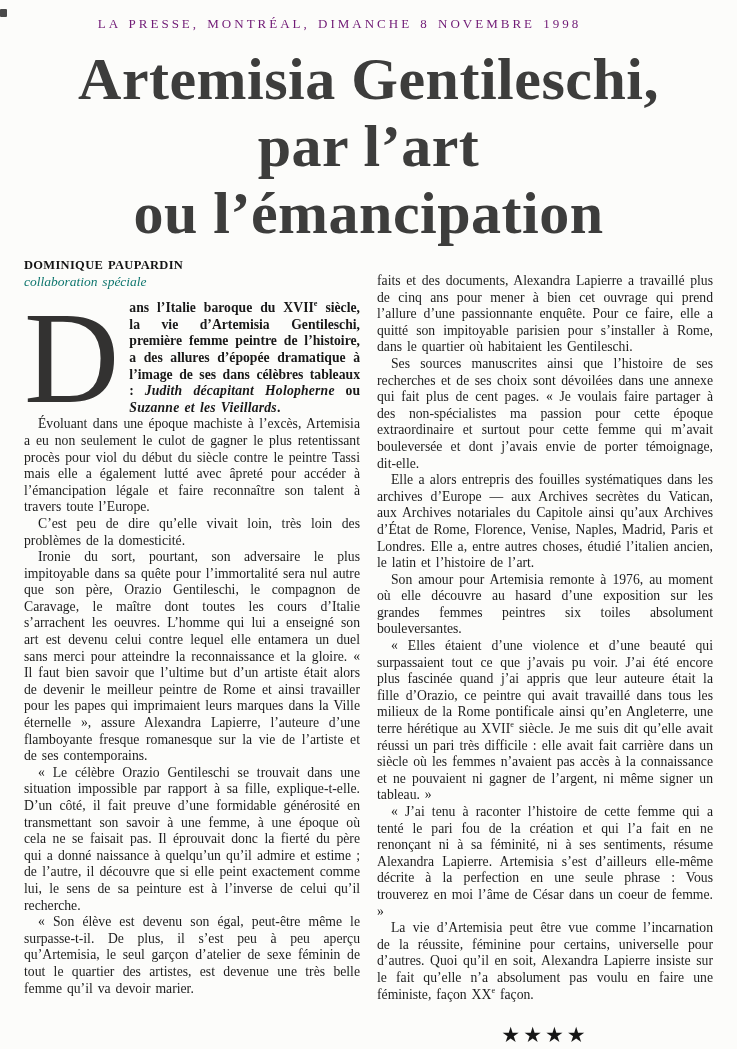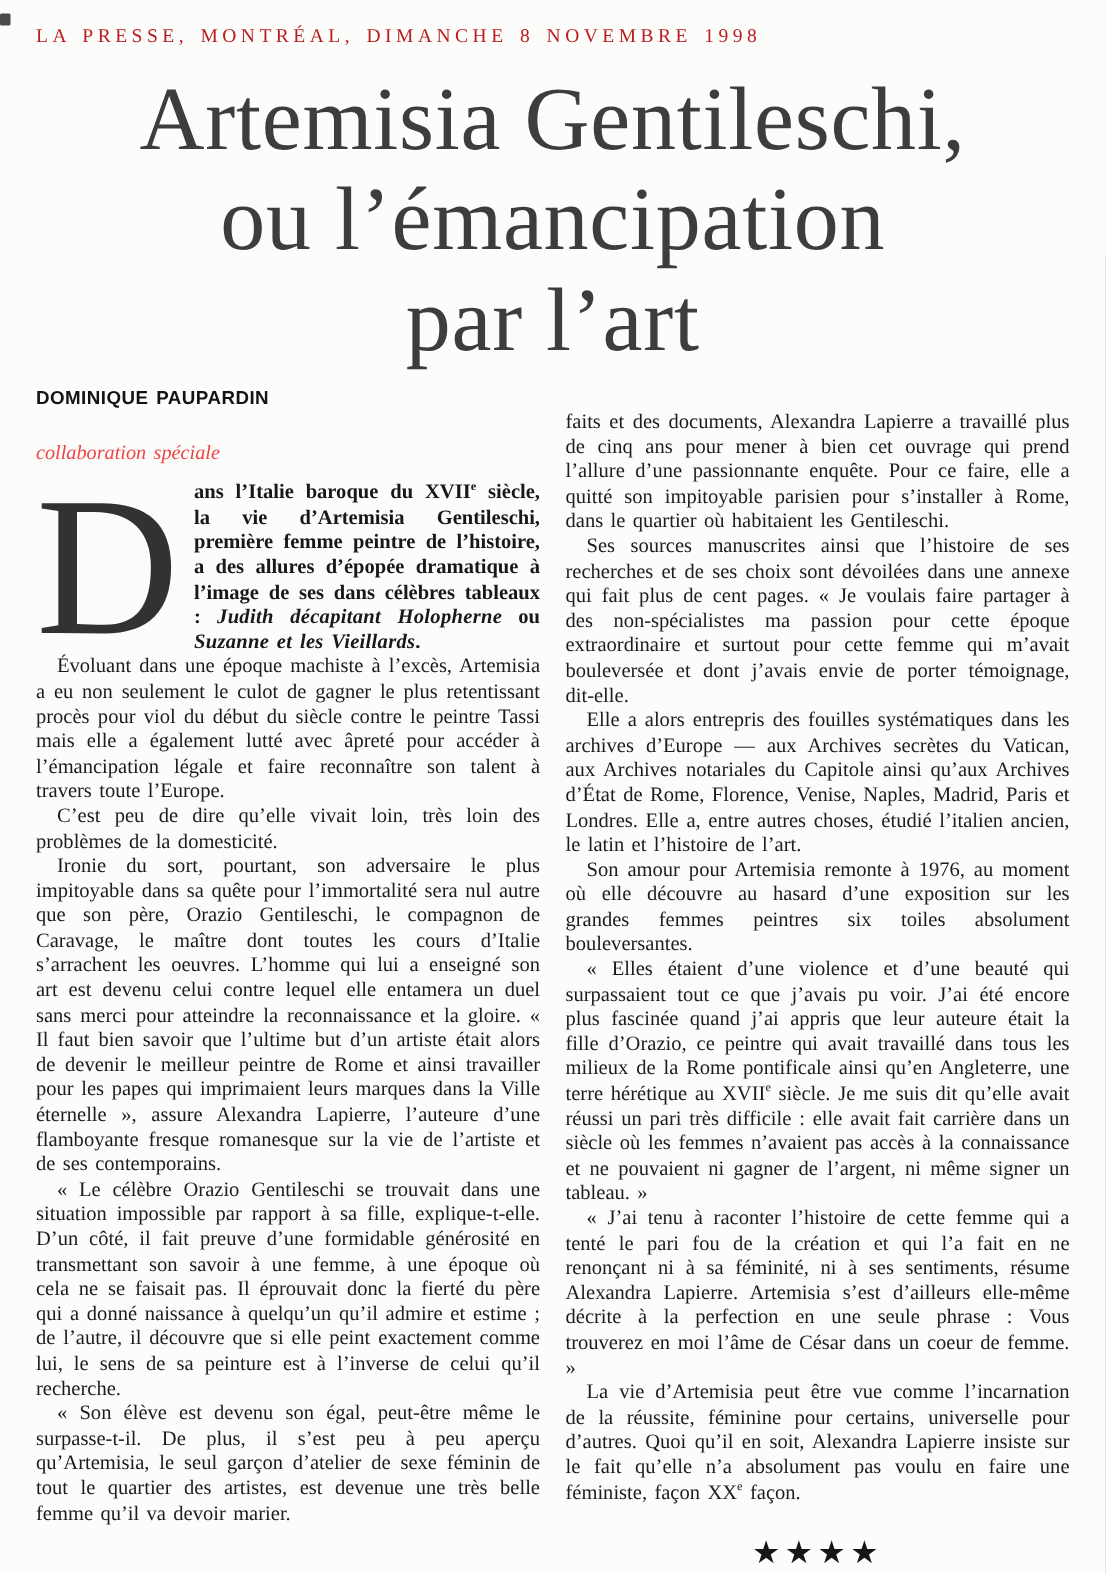--- a/index.html
+++ b/index.html
@@ -13,30 +13,31 @@
     font-family:"Liberation Serif","DejaVu Serif",serif;
     box-sizing:border-box;
     padding:16px 24px 20px 24px;
     overflow:hidden;
   }
   .scan-speck{
     position:absolute;left:0;top:9px;width:7px;height:8px;
     background:#2a2a2a;border-radius:1px;opacity:.85;
   }
   .masthead{
+    text-align:center;
     padding-right:58px;
     font-size:13px;
     letter-spacing:3px;
-    color:#b91c1c;
+    color:#701a75;
     word-spacing:2px;
   }
   .headline{
     margin:14px 0 10px 0;
     text-align:center;
-    font-weight:400;
+    font-weight:700;
     color:#3d3d3c;
     font-size:60px;
     line-height:67px;
     letter-spacing:0.5px;
   }
   .headline .hl-line{display:block;}
   .columns{
     display:flex;
     gap:17px;
     margin-top:10px;
@@ -45,31 +46,30 @@
     flex:1;
     min-width:0;
     text-align:justify;
     font-size:13.7px;
     line-height:16.6px;
     word-spacing:1.5px;
   }
   .col-right{padding-top:16px;}
   .byline{margin-bottom:10px;}
   .byline-author{
-    font-family:Liberation Sans, sans-serif;
+    font-family:Liberation Serif, serif;
     font-weight:bold;
     font-size:12.5px;
     letter-spacing:0.3px;
     color:#141414;
   }
   .byline-role{
     font-style:italic;
     font-size:13.5px;
-    color:#ef4444;
-    margin-top:20px;
+    color:#0f766e;
   }
   .col p{margin:0;text-indent:14px;}
   .col p.no-indent{text-indent:0;}
   .col p.bold{font-weight:bold;color:#181818;}
   .dropcap{
     float:left;
     font-size:132px;
     line-height:0.8;
     padding:5px 10px 0 0;
     color:#333231;
@@ -96,22 +96,22 @@
 </head>
 <body>
 
 <div class="page">
   <div class="scan-speck"></div>
 
   <div class="masthead">LA PRESSE, MONTRÉAL, DIMANCHE 8 NOVEMBRE 1998</div>
 
   <h1 class="headline">
     <span class="hl-line">Artemisia Gentileschi,</span>
+    <span class="hl-line">par l’art</span>
     <span class="hl-line">ou l’émancipation</span>
-    <span class="hl-line">par l’art</span>
   </h1>
 
   <div class="columns">
     <div class="col col-left">
       <div class="byline">
         <div class="byline-author">DOMINIQUE PAUPARDIN</div>
         <div class="byline-role">collaboration spéciale</div>
       </div>
       <div>
           <p class="no-indent bold"><span class="dropcap">D</span><span>ans l’Italie baroque du XVII</span><sup>e</sup><span> siècle, la vie d’Artemisia Gentileschi, première femme peintre de l’histoire, a des allures d’épopée dramatique à l’image de ses dans célèbres tableaux : </span><i>Judith décapitant Holopherne</i><span> ou </span><i>Suzanne et les Vieillards</i><span>.</span></p>

